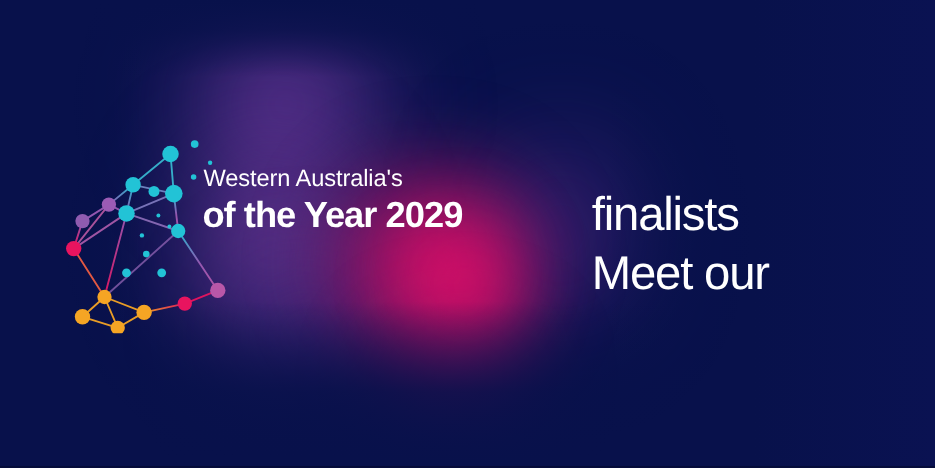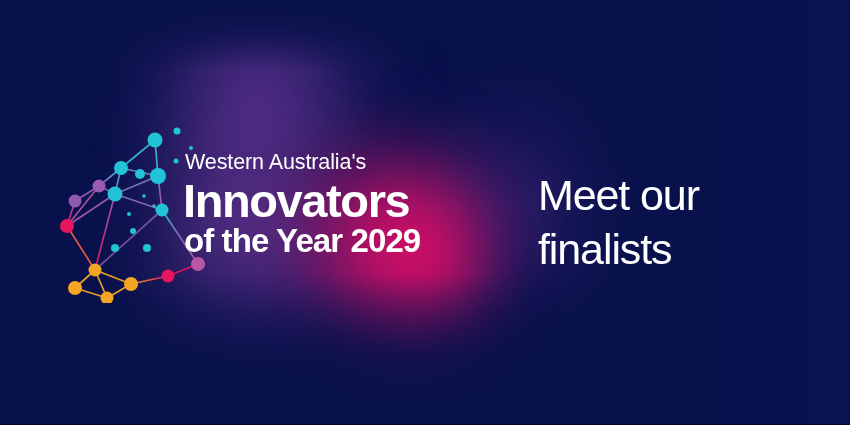--- a/index.html
+++ b/index.html
@@ -268,22 +268,21 @@
       <circle cx="99" cy="88" r="1.8" fill="#22c3d6"></circle>
       <circle cx="78" cy="113" r="3" fill="#22c3d6"></circle>
       <circle cx="60" cy="130" r="4" fill="#22c3d6"></circle>
       <circle cx="92" cy="130" r="4" fill="#22c3d6"></circle>
       <circle cx="74" cy="96" r="2" fill="#22c3d6"></circle>
     </svg>
   </div>
 
   <div class="logo-wordmark">
     <div class="wm-line1">Western Australia's</div>
-    <div class="wm-line2">Innovators</div>
     <div class="wm-line3">of the Year 2029</div>
   </div>
 
   <div class="headline">
+    <span class="hl-row">finalists</span>
     <span class="hl-row">Meet our</span>
-    <span class="hl-row">finalists</span>
   </div>
 
 </div>
 
 </body></html>

